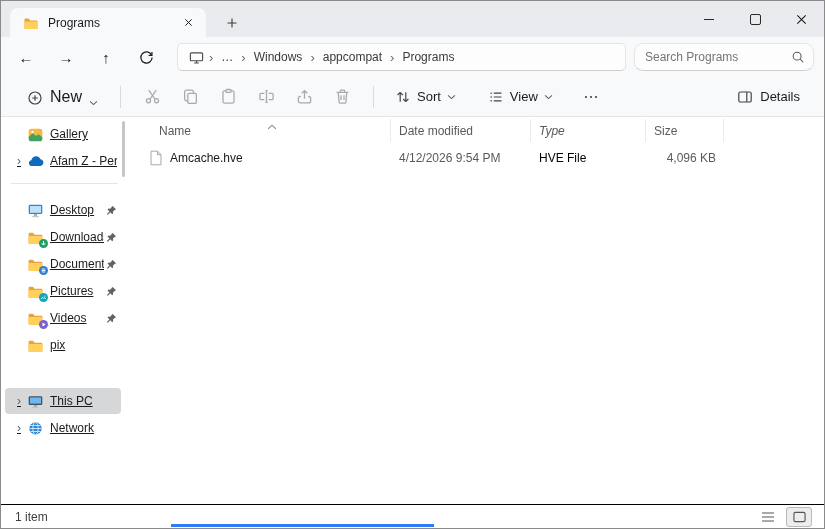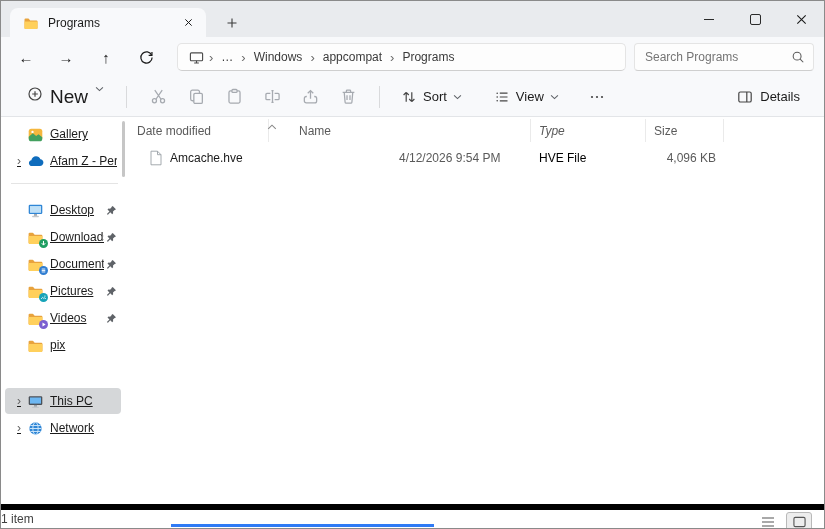--- a/index.html
+++ b/index.html
@@ -32,32 +32,32 @@
     position:absolute;left:176px;top:6px;width:449px;height:28px;background:#fdfdfd;
     border:1px solid #e4e4e4;border-bottom-color:#cfcfcf;border-radius:5px;
     display:flex;align-items:center;padding:0 6px;box-sizing:border-box;
     font-size:12px;color:#3a3a3a;
   }
   .addr-icon{display:flex;align-items:center;padding:0 4px 0 5px;}
   .crumb{padding:3px 7px;border-radius:3px;white-space:nowrap;}
   .crumb-sep{color:#6a6a6a;padding:0 1px;font-size:13px;}
   .searchbar{
     position:absolute;left:633px;top:6px;width:180px;height:28px;background:#fdfdfd;
-    border:1px solid #e4e4e4;border-bottom-color:#cfcfcf;border-radius:4px;
+    border:1px solid #e4e4e4;border-bottom-color:#cfcfcf;border-radius:9px;
     display:flex;align-items:center;padding:8px 8px;box-sizing:border-box;
   }
   .searchbar input{flex:1;border:none;background:transparent;outline:none;min-width:0;
     font-family:"Liberation Sans",sans-serif;font-size:12px;color:#333;}
   .searchbar input::placeholder{color:#757575;}
   
   .toolbar{
     position:absolute;top:76px;left:0;right:0;height:40px;background:#f8f9fb;
     border-bottom:1px solid #e3e5e8;display:flex;align-items:center;box-sizing:border-box;
   }
-  .tb-new{margin-left:16px;display:flex;align-items:flex-start;gap:7px;font-size:19px;color:#1b1b1b;padding:6px 10px;border-radius:4px;}
+  .tb-new{margin-left:16px;display:flex;align-items:flex-end;gap:7px;font-size:16px;color:#1b1b1b;padding:6px 10px;border-radius:4px;}
   .tb-divider{width:1px;height:22px;background:#d9dadc;margin:0 12px;}
   .tb-icon{width:38px;height:34px;display:flex;align-items:center;justify-content:center;border-radius:4px;}
   .tb-menu{display:flex;align-items:center;gap:6px;font-size:13px;color:#1b1b1b;padding:6px 9px;border-radius:4px;}
   .tb-more{width:34px;height:34px;display:flex;align-items:center;justify-content:center;margin-left:12px;border-radius:4px;}
   .tb-spacer{flex:1;}
   .tb-details{display:flex;align-items:center;gap:7px;font-size:13px;color:#1b1b1b;margin-right:16px;padding:6px 8px;border-radius:4px;}
   
   .sidebar{position:absolute;left:0;top:116px;width:127px;bottom:24px;padding-top:4px;box-sizing:border-box;background:#fff;}
   .sb-item{
     height:26px;margin:0 7px 1px 4px;border-radius:4px;display:flex;align-items:center;
@@ -82,22 +82,22 @@
   .sort-caret{position:absolute;left:138px;top:-3px;}
   .file-row{position:absolute;top:28px;left:0;width:595px;height:26px;display:flex;align-items:center;font-size:12px;border-radius:3px;}
   .cell{box-sizing:border-box;}
   .cell-name{width:262px;display:flex;align-items:center;gap:7px;padding-left:20px;color:#1a1a1a;}
   .cell-date{width:140px;padding-left:8px;color:#5a5a5a;}
   .cell-type{width:115px;padding-left:8px;color:#000000;}
   .cell-size{width:78px;padding-right:8px;text-align:right;color:#5a5a5a;}
   
   .statusbar{
     position:absolute;left:0;right:0;bottom:0;height:24px;background:#fff;
-    border-top:6px solid #000000;display:flex;align-items:center;
-    font-size:12px;color:#3f3f3f;box-sizing:border-box;
+    border-top:1px solid #000000;display:flex;align-items:center;
+    font-size:12px;color:#3f3f3f;padding-left:14px;box-sizing:border-box;
   }
   .status-views{position:absolute;right:12px;top:2px;display:flex;gap:6px;align-items:center;}
   .sv-btn{width:24px;height:18px;display:flex;align-items:center;justify-content:center;border-radius:3px;}
   .sv-btn.active{border:1px solid #b9b9b9;background:#ededed;}
   .bottom-line{position:absolute;left:170px;bottom:1px;width:263px;height:3px;background:#2f7bf5;z-index:5;}
 </style>
 </head>
 <body>
 
 <div class="window">
@@ -447,22 +447,22 @@
 
   <div class="sb-scroll"></div>
 
   <div class="main">
     <div class="list-header">
       <span class="sort-caret">
         <svg width="10" height="6" viewBox="0 0 10 6">
             <path d="M1.2 4.8L5 1.2 8.8 4.8" fill="none" stroke="#8a8a8a" stroke-width="1.1"></path>
           </svg>
       </span>
+      <div class="col col-name">Name</div>
       <div class="col col-date">Date modified</div>
-      <div class="col col-name">Name</div>
       <div class="col col-type">Type</div>
       <div class="col col-size">Size</div>
     </div>
 
     <div class="file-row">
       <div class="cell cell-name">
         <span style="display:flex;">
           <svg width="14" height="16" viewBox="0 0 14 16">
             <path d="M2 1.2h6.5L12 4.7v10.1H2z" fill="#ffffff" stroke="#9aa0a6" stroke-width="0.9"></path>
             <path d="M8.5 1.2v3.5H12" fill="none" stroke="#9aa0a6" stroke-width="0.9"></path>

